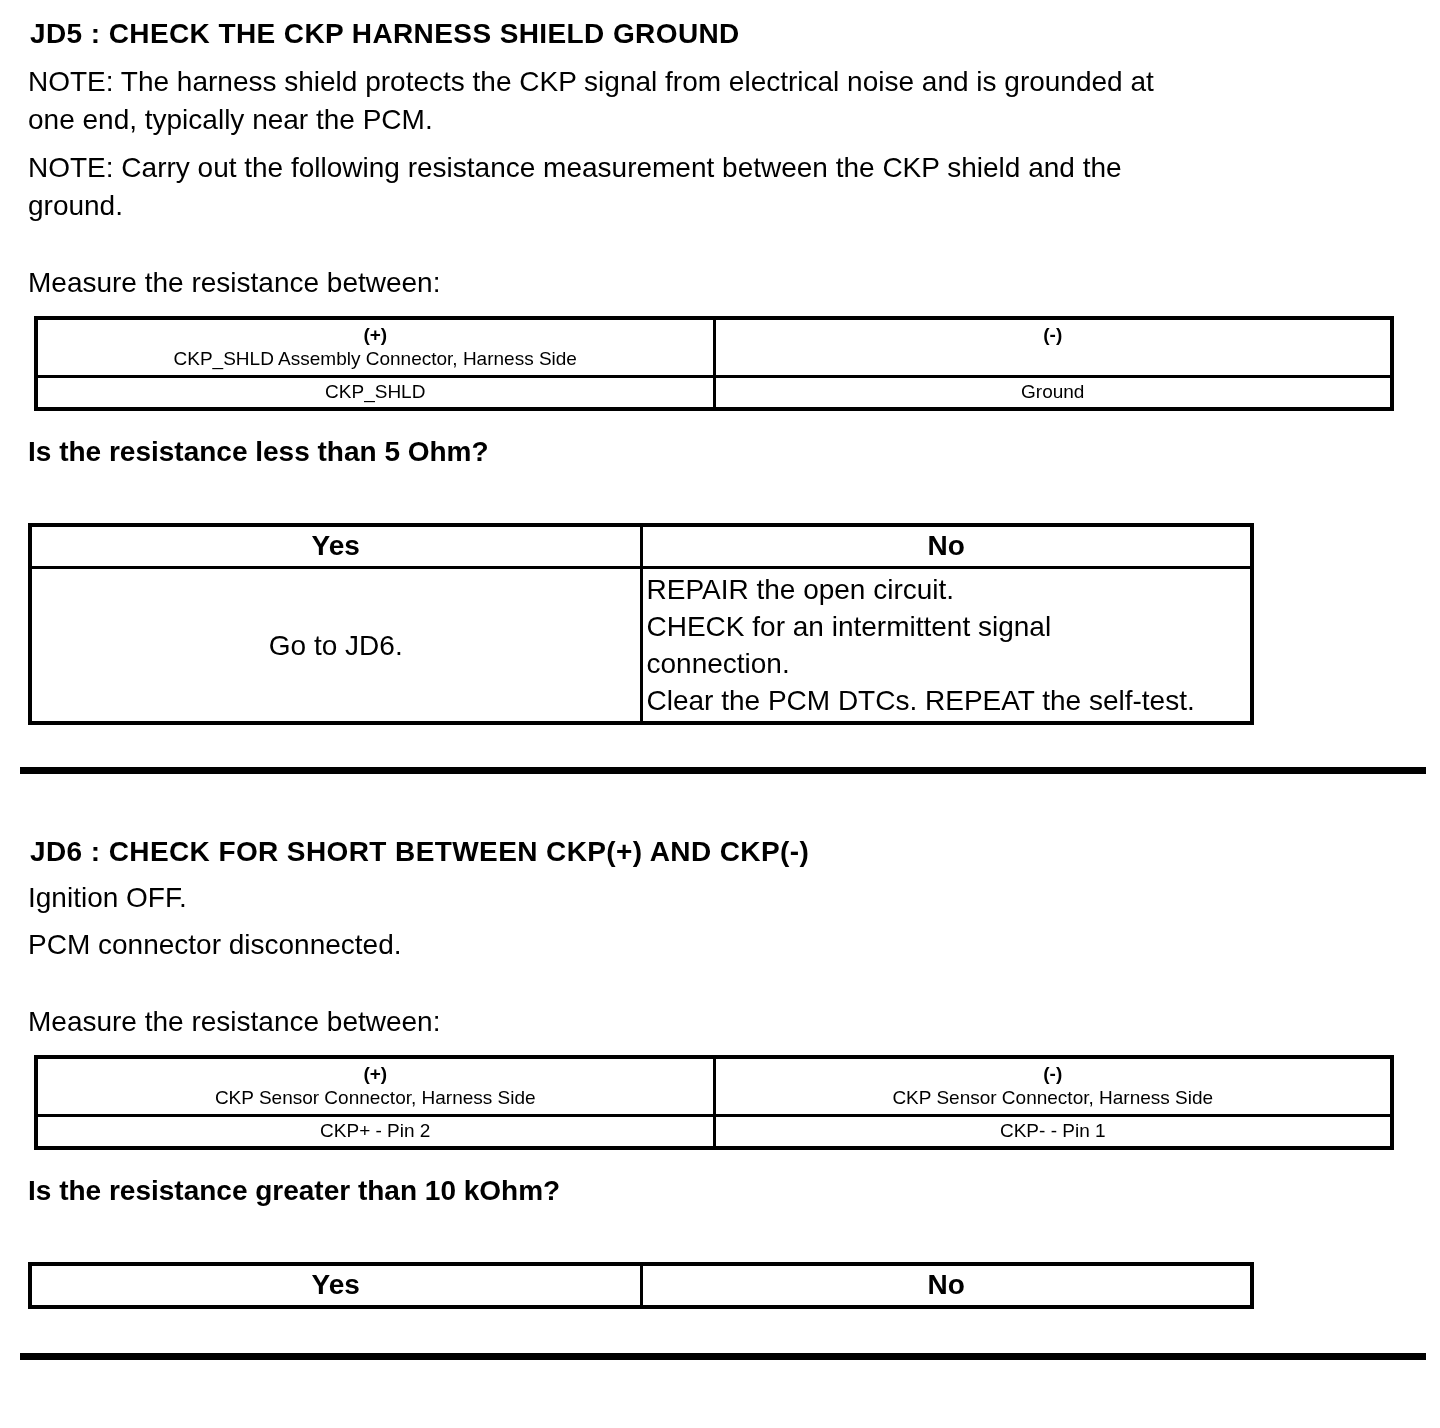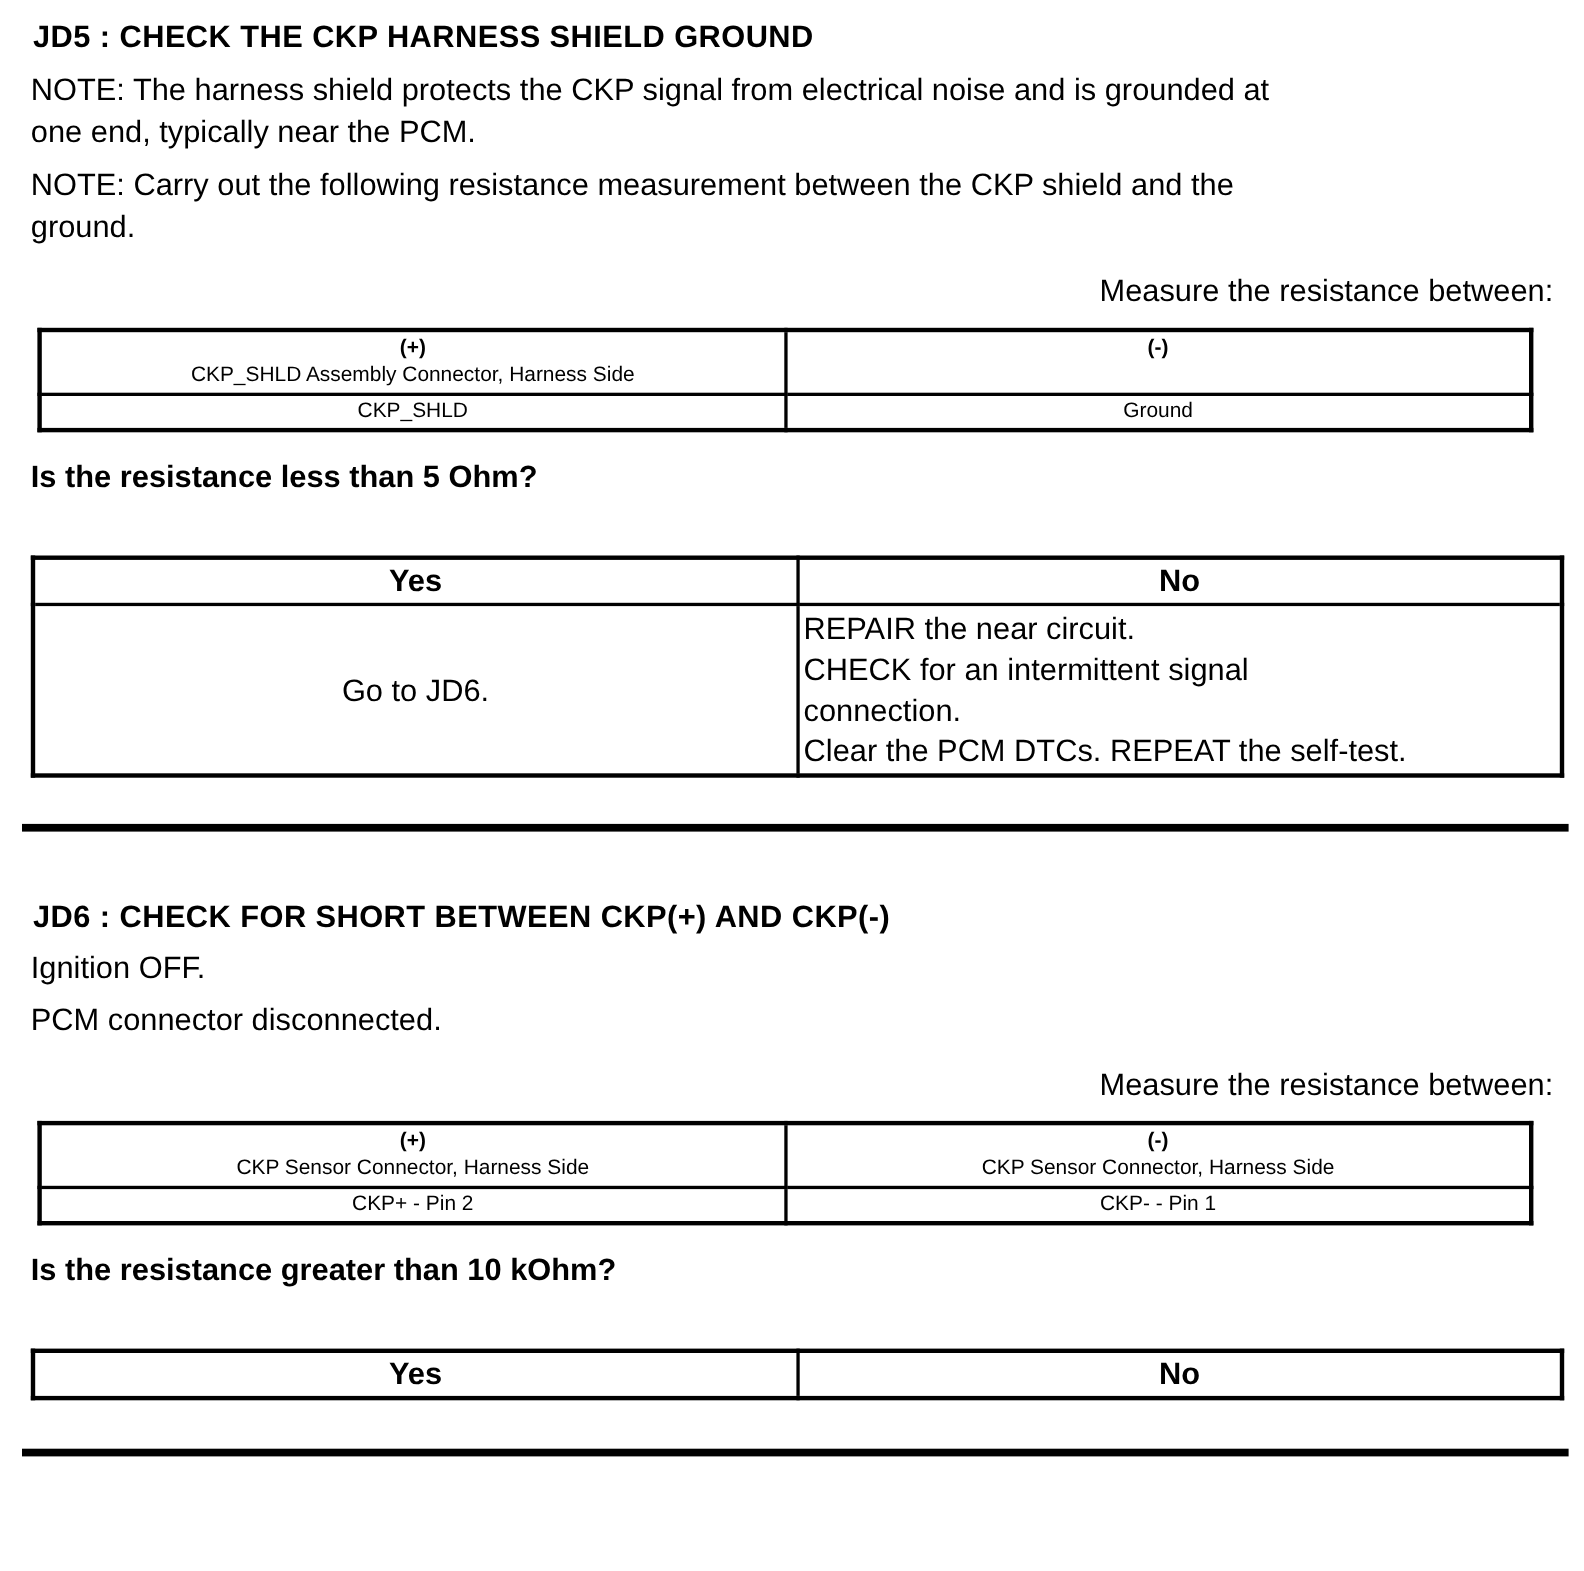--- a/index.html
+++ b/index.html
@@ -15,41 +15,41 @@
   .step-heading {
     font-size: 28px; font-weight: bold; line-height: 27px;
     letter-spacing: 0.4px; margin: 0 0 16px 2px;
   }
   .jd6-heading { margin-top: 64px; margin-bottom: 14px; }
 
   .body-text { font-size: 28px; line-height: 38px; margin: 0; }
   .note { margin-bottom: 10px; }
   .note .line { display: block; }
   .step-line { margin-bottom: 9px; }
-  .measure-intro { margin-top: 21px; text-align: right; }
+  .measure-intro { margin-top: 39px; }
 
   table { border-collapse: collapse; background: #fff; }
   .measure-table {
     width: 1360px; margin: 14px 0 0 6px;
     border: 4px solid #000;
     table-layout: fixed;
     font-size: 19px; line-height: 24px; text-align: center;
   }
   .measure-table td { border: 3px solid #000; padding: 3px 6px 4px 6px; vertical-align: top; }
   .measure-table .polarity { font-weight: bold; min-height: 24px; }
   .measure-table .connector { min-height: 24px; }
   .measure-table .value-row td { padding: 2px 6px 3px 6px; }
 
   .question {
     font-size: 28px; font-weight: bold; line-height: 34px;
     margin: 24px 0 0 0;
   }
 
   .decision-table {
-    width: 1394px; margin-top: 54px;
+    width: 1226px; margin-top: 54px;
     border: 4px solid #000;
     table-layout: fixed;
     font-size: 28px;
   }
   .decision-table th {
     border: 3px solid #000; font-weight: bold;
     line-height: 36px; padding: 1px 4px 2px 4px; text-align: center;
   }
   .decision-table td { border: 3px solid #000; padding: 2px 4px; }
   .decision-table .yes-cell { text-align: center; vertical-align: middle; line-height: 37px; }
@@ -105,21 +105,21 @@
 
     <table class="decision-table">
       <tbody>
         <tr>
           <th>Yes</th>
           <th>No</th>
         </tr>
         <tr>
           <td class="yes-cell">Go to JD6.</td>
           <td class="no-cell">
-            <div class="action-line">REPAIR the near circuit.</div>
+            <div class="action-line">REPAIR the open circuit.</div>
             <div class="action-line">CHECK for an intermittent signal</div>
             <div class="action-line">connection.</div>
             <div class="action-line">Clear the PCM DTCs. REPEAT the self-test.</div>
           </td>
         </tr>
       </tbody>
     </table>
 
     <hr class="section-divider">
   </section>

